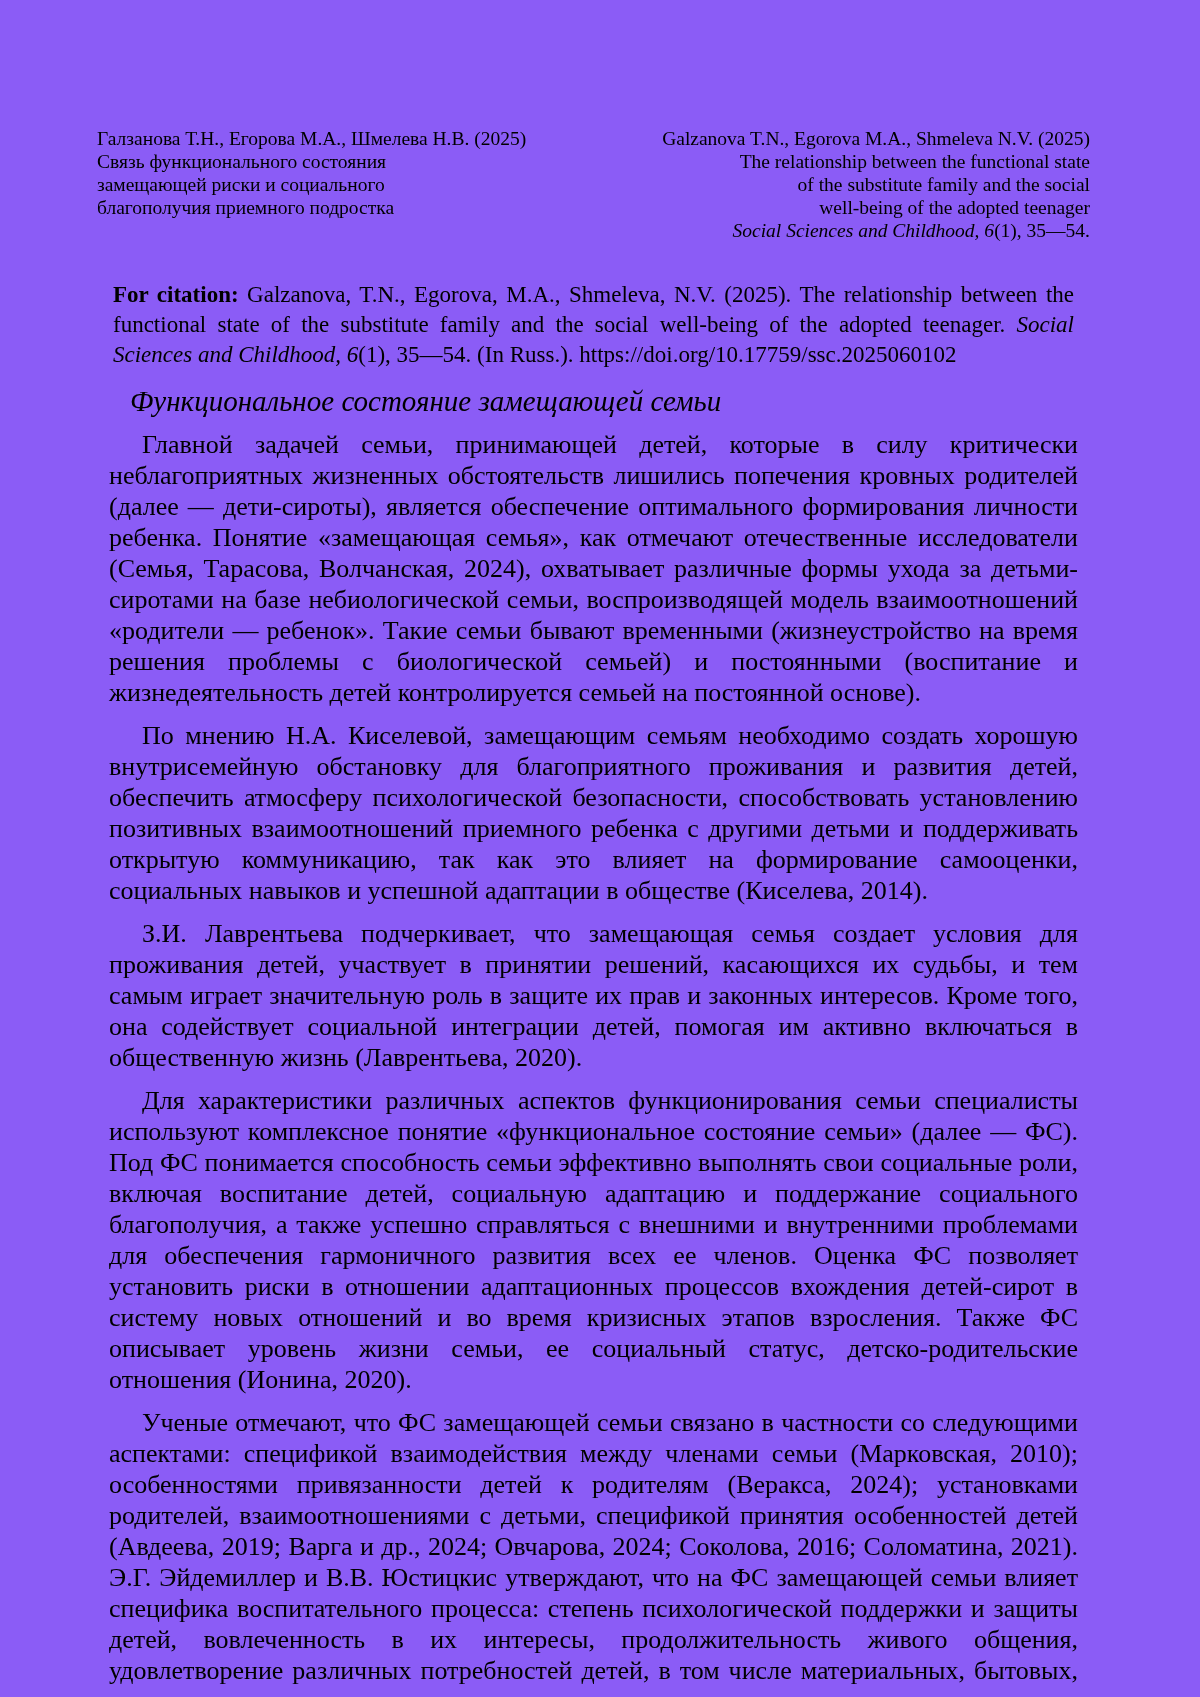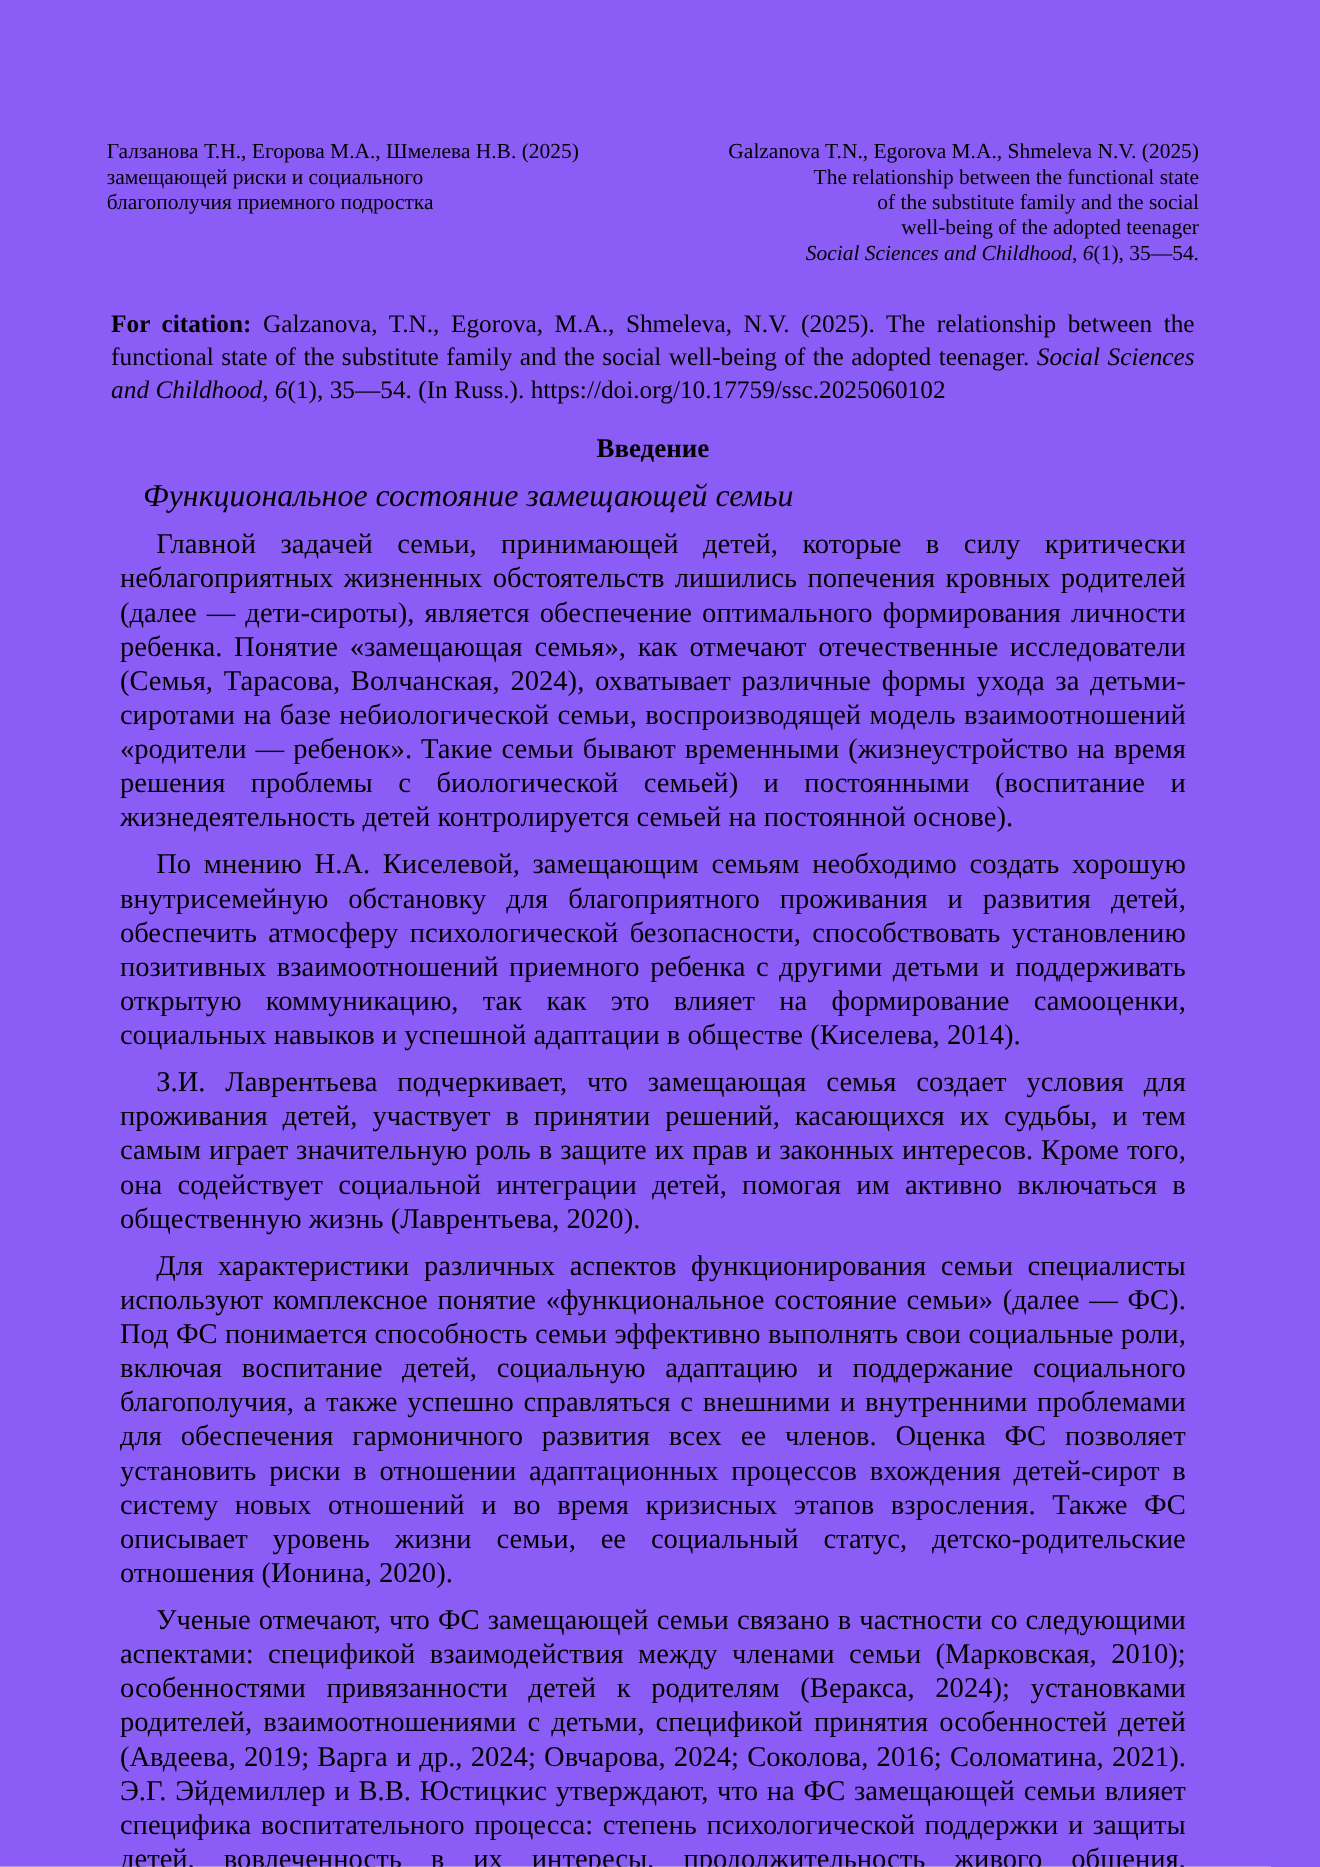--- a/index.html
+++ b/index.html
@@ -28,21 +28,21 @@
     line-height: 23px;
     margin-bottom: 38px;
   }
   .article-header .col-left { text-align: left; }
   .article-header .col-right { text-align: right; }
   .italic { font-style: italic; }
   .citation-para {
     font-size: 23px;
     line-height: 30px;
     text-align: justify;
-    margin: 4px;
+    margin: 16px;
   }
   .citation-para strong { font-weight: bold; }
   .section-heading {
     font-size: 24.5px;
     line-height: 30px;
     font-weight: bold;
     text-align: center;
     margin: 23px 0 13px 0;
   }
   .subheading {
@@ -68,35 +68,35 @@
   }
 </style>
 </head>
 <body>
 
 <div class="page">
 
   <div class="article-header">
     <div class="col-left">
       <div>Галзанова Т.Н., Егорова М.А., Шмелева Н.В. (2025)</div>
+      <div>Связь функционального состояния</div>
       <div>замещающей риски и социального</div>
       <div>благополучия приемного подростка</div>
     </div>
     <div class="col-right">
       <div>Galzanova T.N., Egorova M.A., Shmeleva N.V. (2025)</div>
       <div>The relationship between the functional state</div>
       <div>of the substitute family and the social</div>
       <div>well-being of the adopted teenager</div>
       <div><span class="italic">Social Sciences and Childhood, 6</span><span>(1), 35—54.</span></div>
     </div>
   </div>
 
   <p class="citation-para"><strong>For citation:</strong><span> Galzanova, T.N., Egorova, M.A., Shmeleva, N.V. (2025). The relationship between the functional state of the substitute family and the social well-being of the adopted teenager. </span><span class="italic">Social Sciences and Childhood, 6</span><span>(1), 35—54. (In Russ.). </span><span>https://doi.org/10.17759/ssc.2025060102</span></p>
 
-  <h2 class="section-heading">Введение</h2>
 
   <p class="subheading">Функциональное состояние замещающей семьи</p>
 
   <p class="body-para">Главной задачей семьи, принимающей детей, которые в силу критически неблагоприятных жизненных обстоятельств лишились попечения кровных родителей (далее — дети-сироты), является обеспечение оптимального формирования личности ребенка. Понятие «замещающая семья», как отмечают отечественные исследователи (Семья, Тарасова, Волчанская, 2024), охватывает различные формы ухода за детьми-сиротами на базе небиологической семьи, воспроизводящей модель взаимоотношений «родители — ребенок». Такие семьи бывают временными (жизнеустройство на время решения проблемы с биологической семьей) и постоянными (воспитание и жизнедеятельность детей контролируется семьей на постоянной основе).</p>
   <p class="body-para">По мнению Н.А. Киселевой, замещающим семьям необходимо создать хорошую внутрисемейную обстановку для благоприятного проживания и развития детей, обеспечить атмосферу психологической безопасности, способствовать установлению позитивных взаимоотношений приемного ребенка с другими детьми и поддерживать открытую коммуникацию, так как это влияет на формирование самооценки, социальных навыков и успешной адаптации в обществе (Киселева, 2014).</p>
   <p class="body-para">З.И. Лаврентьева подчеркивает, что замещающая семья создает условия для проживания детей, участвует в принятии решений, касающихся их судьбы, и тем самым играет значительную роль в защите их прав и законных интересов. Кроме того, она содействует социальной интеграции детей, помогая им активно включаться в общественную жизнь (Лаврентьева, 2020).</p>
   <p class="body-para">Для характеристики различных аспектов функционирования семьи специалисты используют комплексное понятие «функциональное состояние семьи» (далее — ФС). Под ФС понимается способность семьи эффективно выполнять свои социальные роли, включая воспитание детей, социальную адаптацию и поддержание социального благополучия, а также успешно справляться с внешними и внутренними проблемами для обеспечения гармоничного развития всех ее членов. Оценка ФС позволяет установить риски в отношении адаптационных процессов вхождения детей-сирот в систему новых отношений и во время кризисных этапов взросления. Также ФС описывает уровень жизни семьи, ее социальный статус, детско-родительские отношения (Ионина, 2020).</p>
   <p class="body-para">Ученые отмечают, что ФС замещающей семьи связано в частности со следующими аспектами: спецификой взаимодействия между членами семьи (Марковская, 2010); особенностями привязанности детей к родителям (Веракса, 2024); установками родителей, взаимоотношениями с детьми, спецификой принятия особенностей детей (Авдеева, 2019; Варга и др., 2024; Овчарова, 2024; Соколова, 2016; Соломатина, 2021). Э.Г. Эйдемиллер и В.В. Юстицкис утверждают, что на ФС замещающей семьи влияет специфика воспитательного процесса: степень психологической поддержки и защиты детей, вовлеченность в их интересы, продолжительность живого общения, удовлетворение различных потребностей детей, в том числе материальных, бытовых, эмоциональных.</p>
 
   <div class="page-number">37</div>

